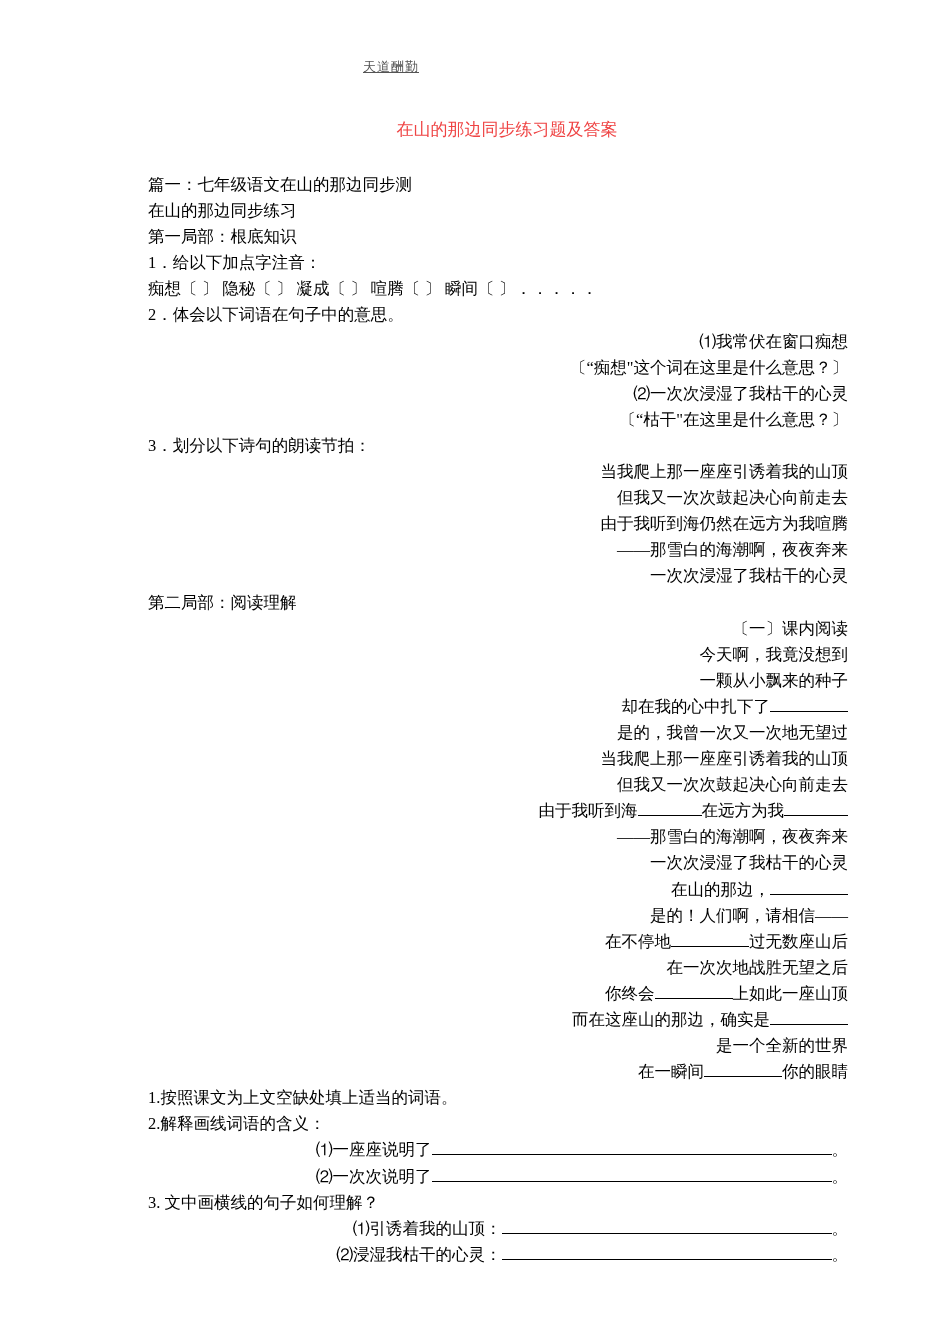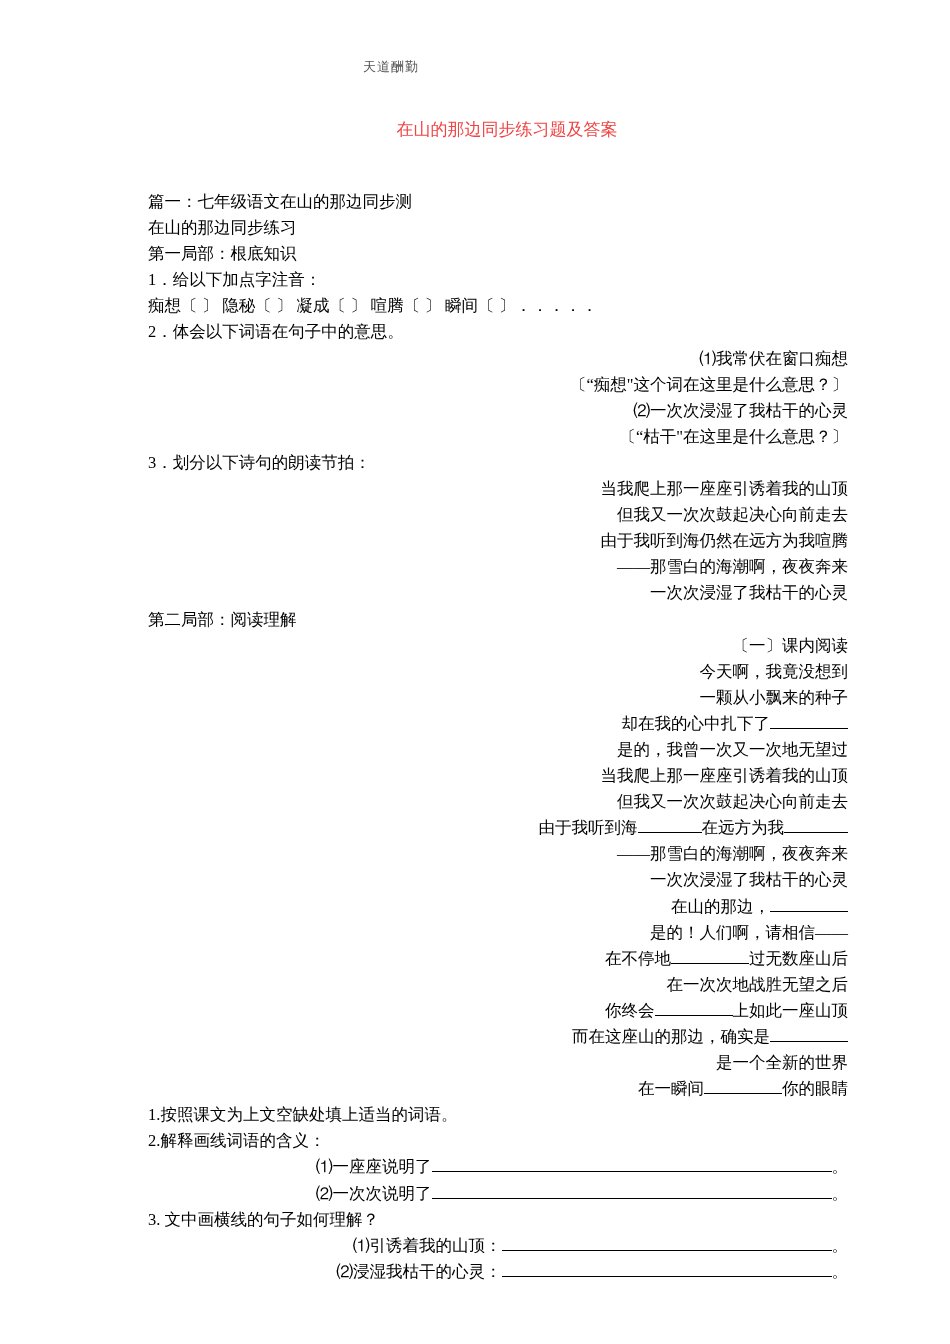--- a/index.html
+++ b/index.html
@@ -23,34 +23,35 @@
   }
   .watermark {
     position: absolute;
     top: 58px;
     left: 0;
     width: 782px;
     text-align: center;
     font-size: 13px;
     color: #555555;
     letter-spacing: 1px;
+    text-decoration: underline;
   }
   .doc-title {
     position: absolute;
     top: 118px;
     left: 0;
     width: 950px;
     text-align: center;
     font-size: 17px;
     color: #ef4444;
     margin-left: 32px;
   }
   .body-text {
     position: absolute;
-    top: 189px;
+    top: 172px;
     left: 148px;
     width: 700px;
     font-size: 16.5px;
     line-height: 26.1px;
     white-space: pre-wrap;
   }
   .line {
     white-space: pre;
     min-height: 26.1px;
   }

